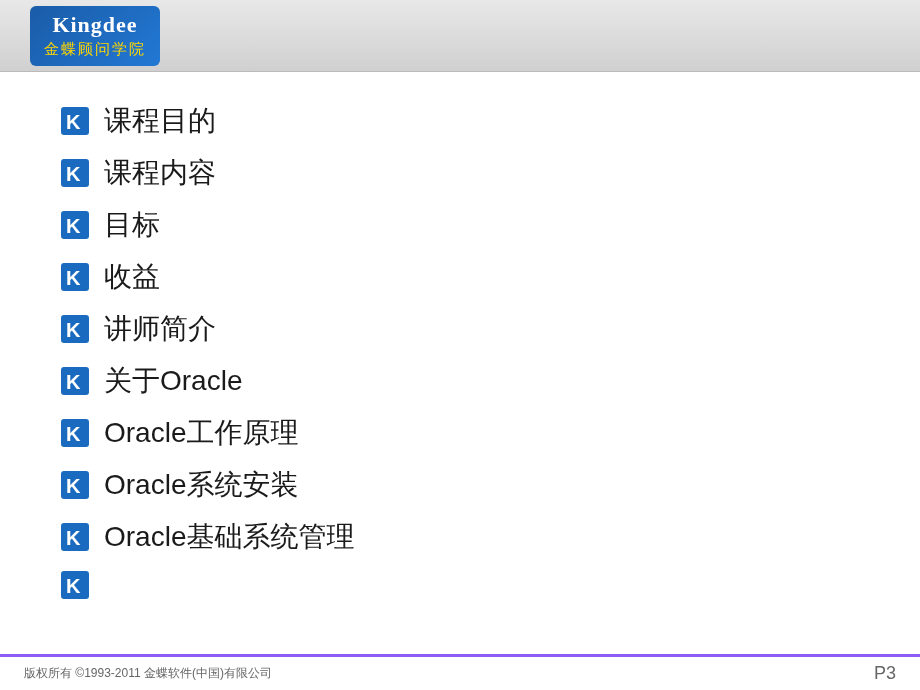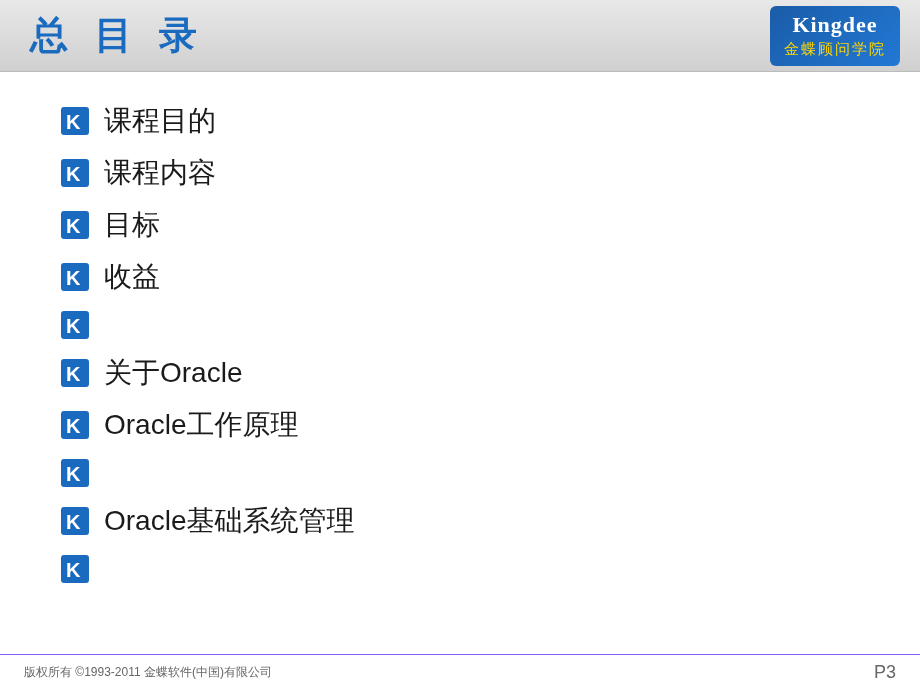--- a/index.html
+++ b/index.html
@@ -92,21 +92,21 @@
       text-align: center;
     }
 
     
     .footer {
       position: absolute;
       bottom: 0;
       left: 0;
       width: 100%;
       height: 36px;
-      border-top: 1px solid #8b5cf6;
+      border-top: 3px solid #8b5cf6;
       display: flex;
       align-items: center;
       justify-content: space-between;
       padding: 0 24px;
       background: #ffffff;
     }
 
     .footer-copyright {
       font-size: 12px;
       color: #666666;
@@ -114,21 +114,20 @@
 
     .footer-page {
       font-size: 18px;
       color: #666666;
     }
   </style>
 </head>
 <body>
 
 <div class="header">
-  <span class="header-title">总 目 录</span>
   <div class="logo-box">
     <span class="logo-brand">Kingdee</span>
     <span class="logo-sub">金蝶顾问学院</span>
   </div>
 </div>
 
 <div class="content" id="menu-container">
 <div class="menu-item">
       <div class="k-icon">
         <svg viewBox="0 0 28 28">
@@ -165,20 +164,21 @@
       </div>
       <span class="menu-text">收益</span>
     </div>
     <div class="menu-item">
       <div class="k-icon">
         <svg viewBox="0 0 28 28">
       <rect width="28" height="28" rx="3" fill="#1a6bbf"></rect>
       <text x="5" y="22" font-size="20" font-weight="bold" fill="white" font-family="Arial, sans-serif">K</text>
     </svg>
       </div>
+      <span class="menu-text">讲师简介</span>
     </div>
     <div class="menu-item">
       <div class="k-icon">
         <svg viewBox="0 0 28 28">
       <rect width="28" height="28" rx="3" fill="#1a6bbf"></rect>
       <text x="5" y="22" font-size="20" font-weight="bold" fill="white" font-family="Arial, sans-serif">K</text>
     </svg>
       </div>
       <span class="menu-text">关于Oracle</span>
     </div>
@@ -191,20 +191,21 @@
       </div>
       <span class="menu-text">Oracle工作原理</span>
     </div>
     <div class="menu-item">
       <div class="k-icon">
         <svg viewBox="0 0 28 28">
       <rect width="28" height="28" rx="3" fill="#1a6bbf"></rect>
       <text x="5" y="22" font-size="20" font-weight="bold" fill="white" font-family="Arial, sans-serif">K</text>
     </svg>
       </div>
+      <span class="menu-text">Oracle系统安装</span>
     </div>
     <div class="menu-item">
       <div class="k-icon">
         <svg viewBox="0 0 28 28">
       <rect width="28" height="28" rx="3" fill="#1a6bbf"></rect>
       <text x="5" y="22" font-size="20" font-weight="bold" fill="white" font-family="Arial, sans-serif">K</text>
     </svg>
       </div>
       <span class="menu-text">Oracle基础系统管理</span>
     </div>

